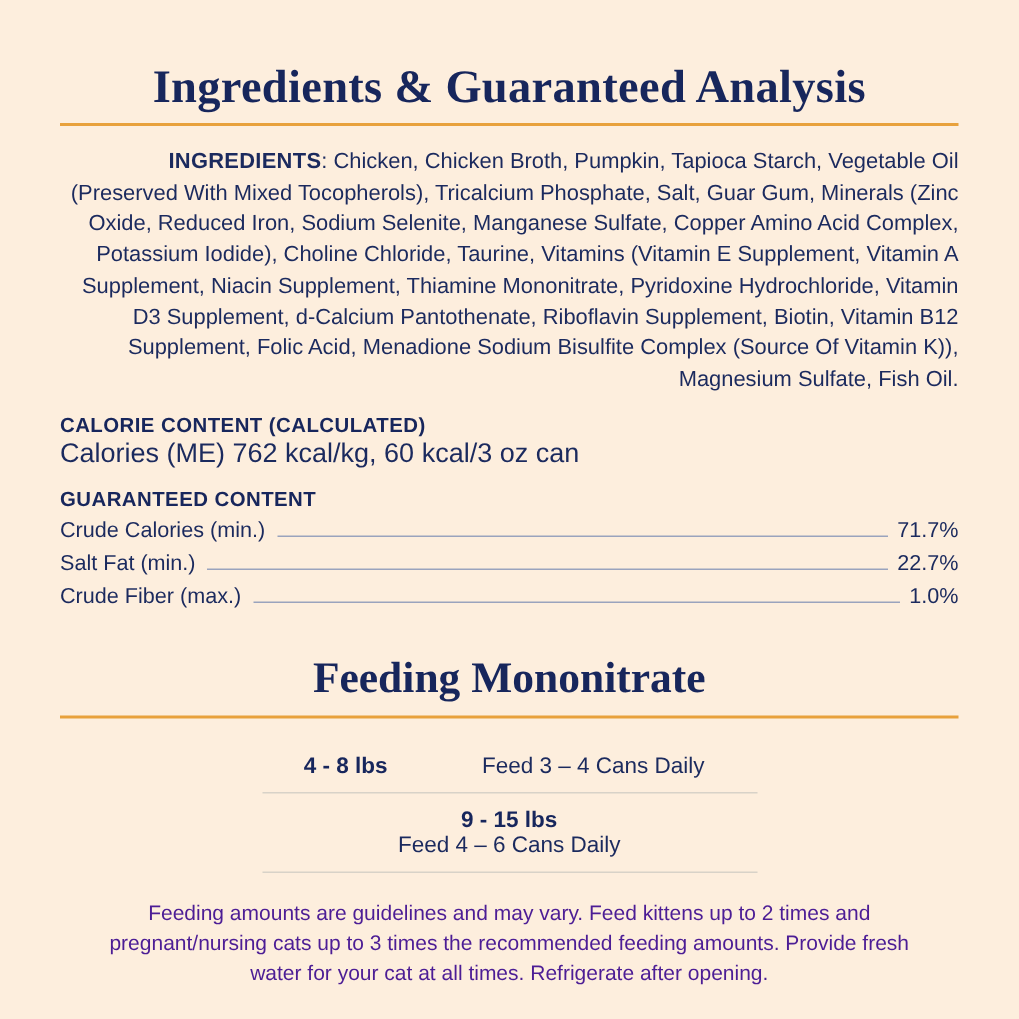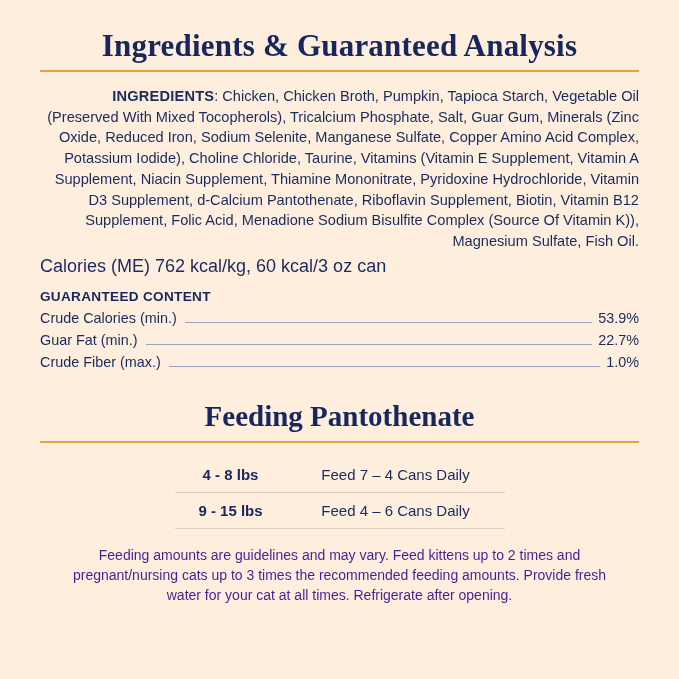--- a/index.html
+++ b/index.html
@@ -11,21 +11,21 @@
     height: 679px;
     background: #fdeedd;
     font-family: "Liberation Sans", sans-serif;
     color: #1b2a5e;
     overflow: hidden;
   }
   .page {
     width: 679px;
     height: 559px;
     box-sizing: border-box;
-    padding: 20px 40px 10px 40px;
+    padding: 32px 40px 10px 40px;
     position: relative;
   }
   h1.section-title {
     font-family: "Liberation Serif", serif;
     font-weight: bold;
     font-size: 31px;
     color: #17265c;
     text-align: center;
     margin: 8px 0 6px 0;
     letter-spacing: 0.2px;
@@ -97,20 +97,21 @@
     margin: 14px auto 0 auto;
   }
   .feed-row {
     display: flex;
     align-items: center;
     border-bottom: 1px solid #d8d2c8;
     padding: 9px 0;
   }
   .feed-row:last-child {
     border-bottom: 1px solid #d8d2c8;
+    flex-direction: column;
   }
   .feed-weight {
     width: 112px;
     text-align: center;
     font-weight: bold;
     font-size: 15px;
     color: #17265c;
   }
   .feed-amount {
     flex: 1;
@@ -132,50 +133,51 @@
 
 <div class="page">
 
   <h1 class="section-title">Ingredients &amp; Guaranteed Analysis</h1>
   <div class="rule"></div>
 
   <p class="ingredients-body">
     <span class="lead">INGREDIENTS</span><span>: Chicken, Chicken Broth, Pumpkin, Tapioca Starch, Vegetable Oil (Preserved With Mixed Tocopherols), Tricalcium Phosphate, Salt, Guar Gum, Minerals (Zinc Oxide, Reduced Iron, Sodium Selenite, Manganese Sulfate, Copper Amino Acid Complex, Potassium Iodide), Choline Chloride, Taurine, Vitamins (Vitamin E Supplement, Vitamin A Supplement, Niacin Supplement, Thiamine Mononitrate, Pyridoxine Hydrochloride, Vitamin D3 Supplement, d-Calcium Pantothenate, Riboflavin Supplement, Biotin, Vitamin B12 Supplement, Folic Acid, Menadione Sodium Bisulfite Complex (Source Of Vitamin K)), Magnesium Sulfate, Fish Oil.</span>
   </p>
 
+  <div class="sub-head">CALORIE CONTENT (CALCULATED)</div>
   <p class="sub-text">Calories (ME) 762 kcal/kg, 60 kcal/3 oz can</p>
 
   <div class="sub-head">GUARANTEED CONTENT</div>
 
   <div class="ga-block">
     <div class="ga-row">
       <span class="ga-label">Crude Calories (min.)</span>
       <span class="ga-dots"></span>
-      <span class="ga-value">53.9%</span>
+      <span class="ga-value">71.7%</span>
     </div>
     <div class="ga-row">
-      <span class="ga-label">Guar Fat (min.)</span>
+      <span class="ga-label">Salt Fat (min.)</span>
       <span class="ga-dots"></span>
       <span class="ga-value">22.7%</span>
     </div>
     <div class="ga-row">
       <span class="ga-label">Crude Fiber (max.)</span>
       <span class="ga-dots"></span>
       <span class="ga-value">1.0%</span>
     </div>
   </div>
 
   <div class="feeding-wrap">
-    <h1 class="feeding-title">Feeding Pantothenate</h1>
+    <h1 class="feeding-title">Feeding Mononitrate</h1>
     <div class="rule"></div>
 
     <div class="feeding-table">
       <div class="feed-row">
         <div class="feed-weight">4 - 8 lbs</div>
-        <div class="feed-amount">Feed 7 – 4 Cans Daily</div>
+        <div class="feed-amount">Feed 3 – 4 Cans Daily</div>
       </div>
       <div class="feed-row">
         <div class="feed-weight">9 - 15 lbs</div>
         <div class="feed-amount">Feed 4 –  6 Cans Daily</div>
       </div>
     </div>
 
     <p class="feeding-note">Feeding amounts are guidelines and may vary. Feed kittens up to 2 times and pregnant/nursing cats up to 3 times the recommended feeding amounts. Provide fresh water for your cat at all times. Refrigerate after opening.</p>
   </div>
 

